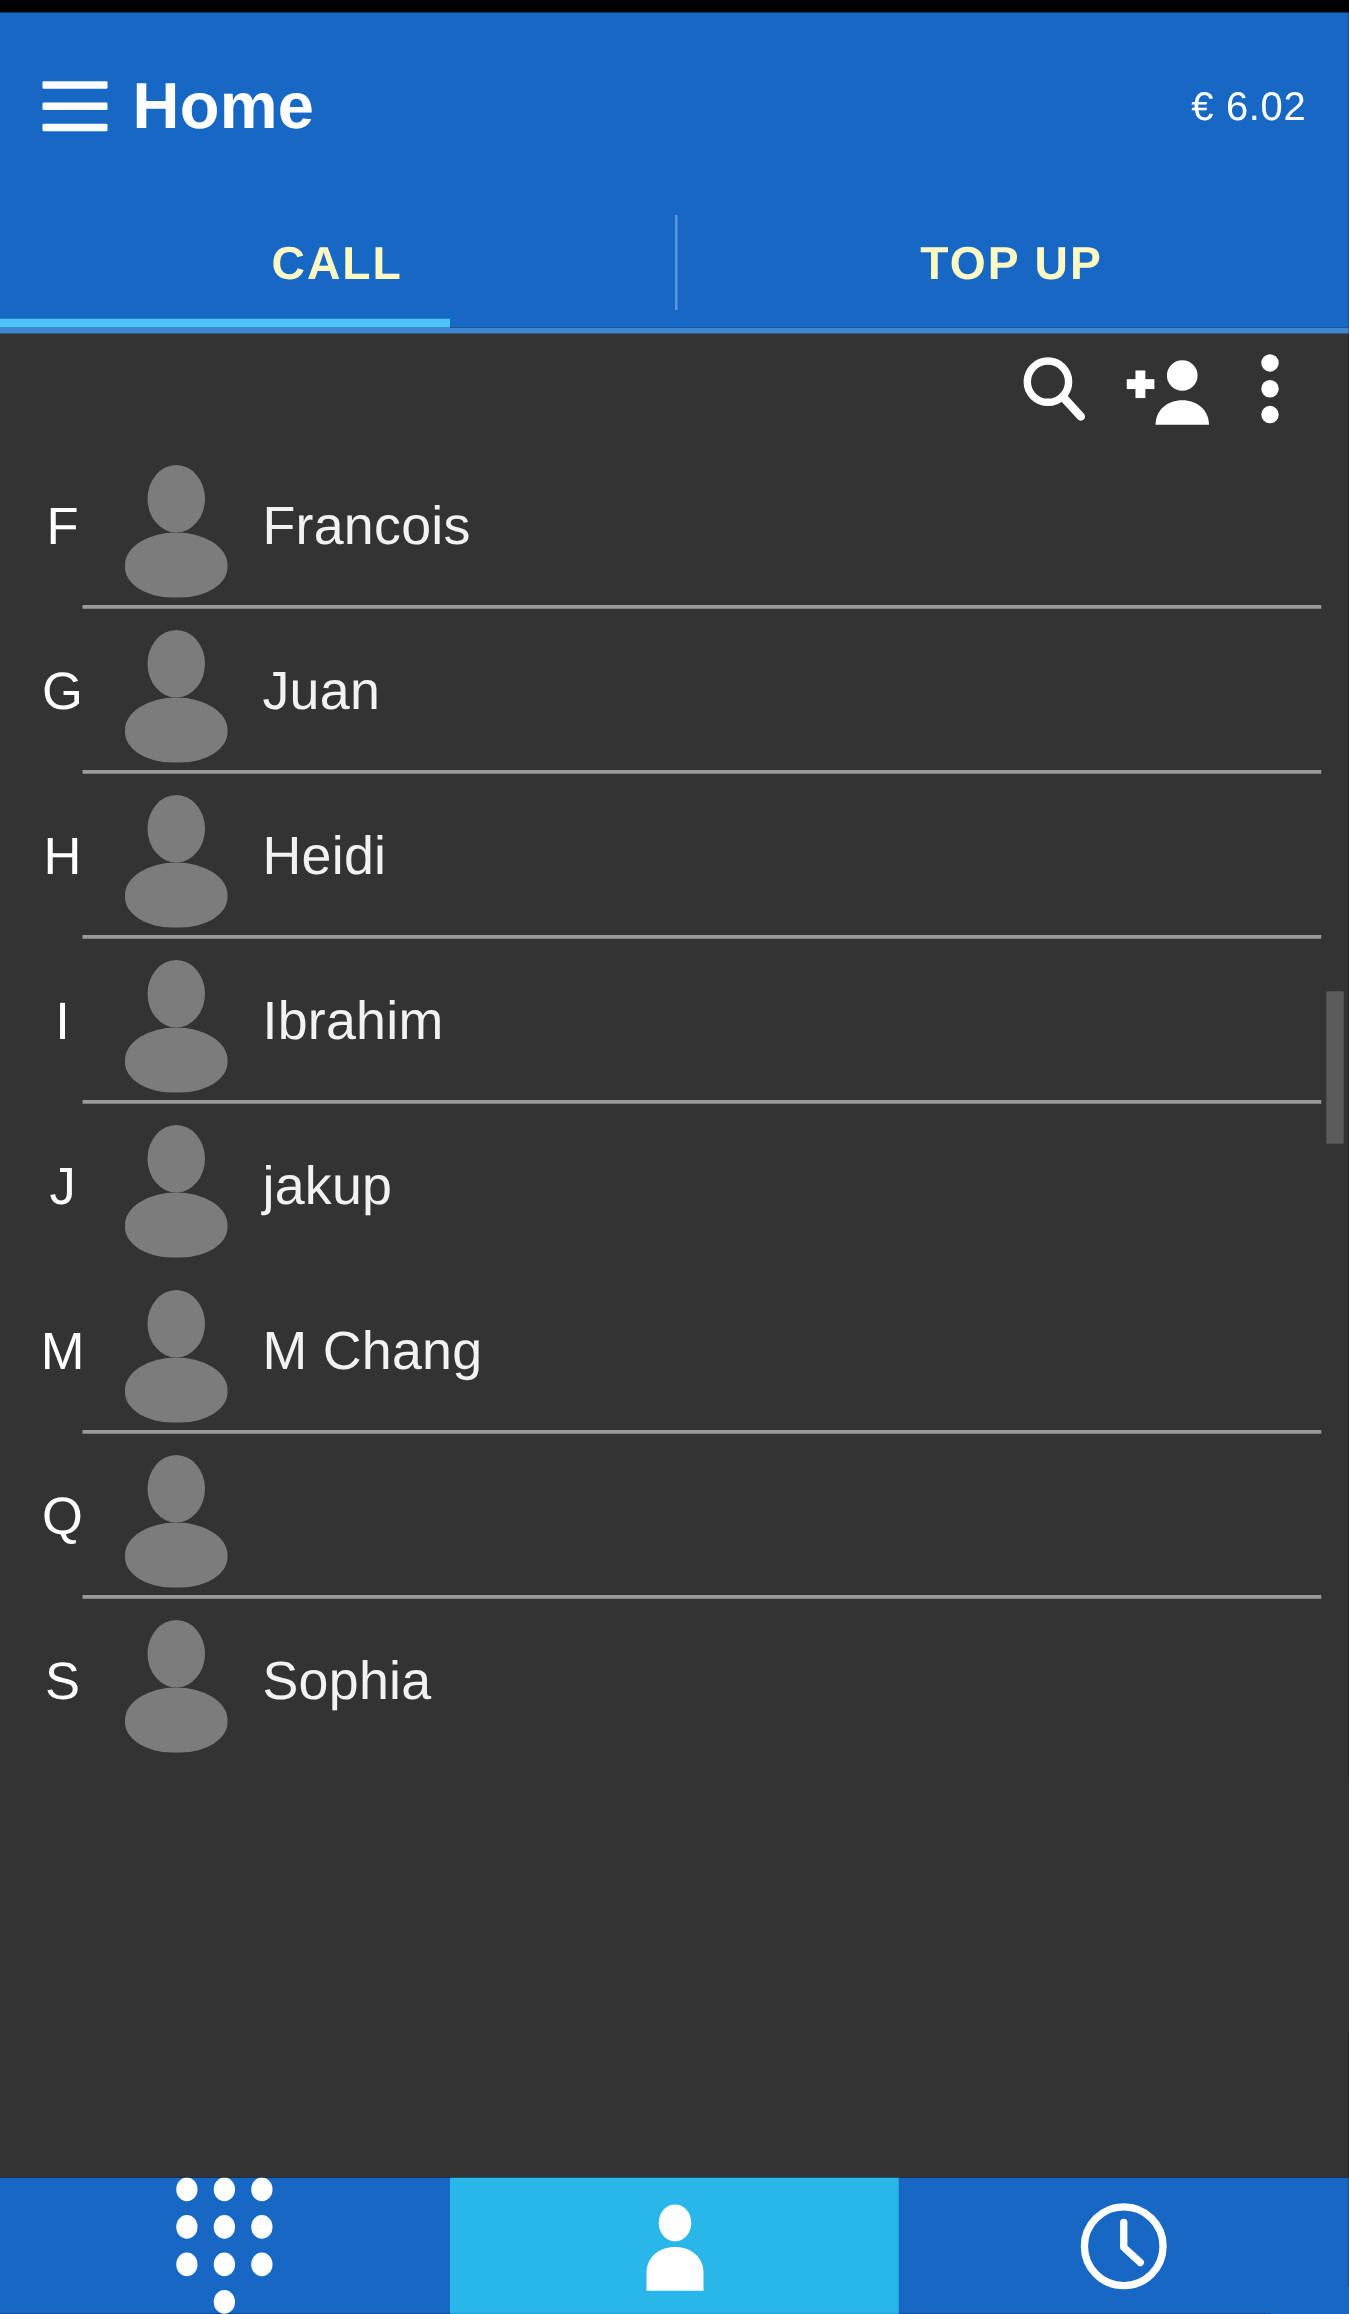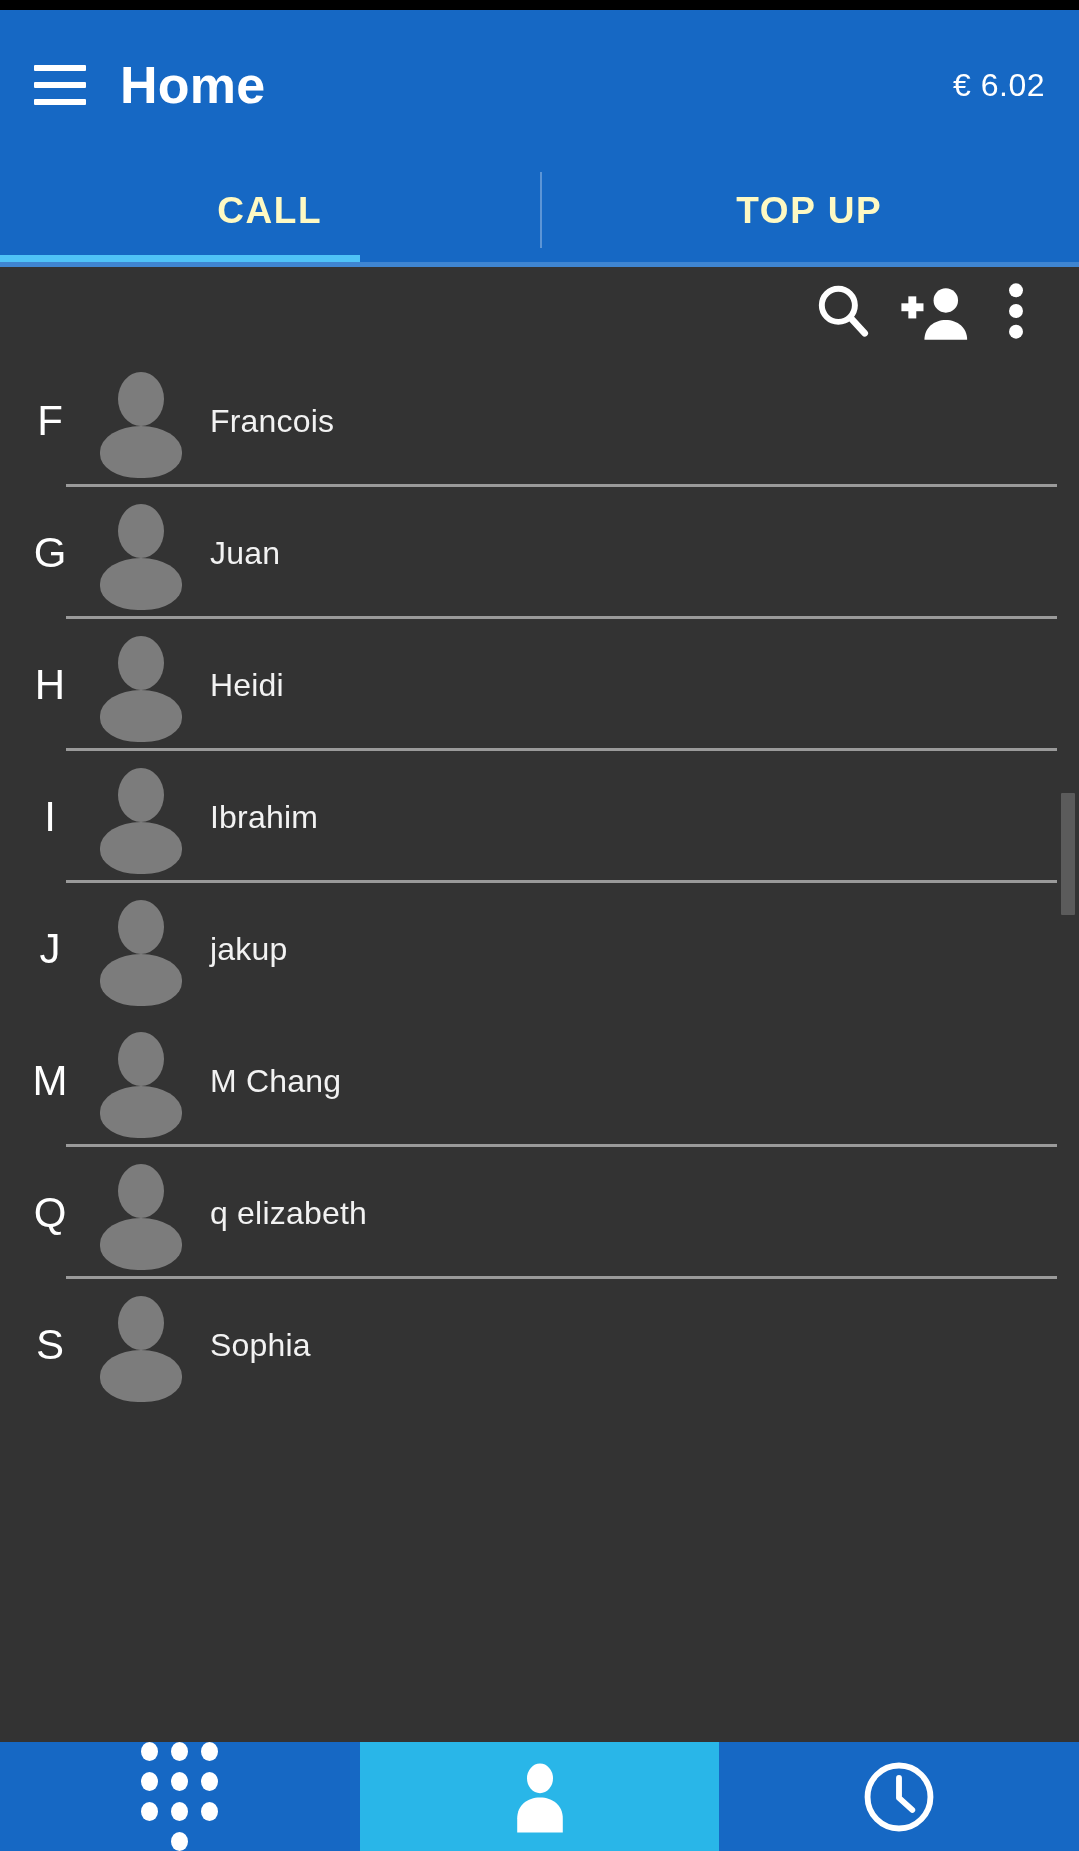--- a/index.html
+++ b/index.html
@@ -20,21 +20,21 @@
     background:#1668c4; flex:0 0 150px;
     display:flex; align-items:center; padding:0 34px;
     position:relative;
   }
   .hamburger{
     width:52px; height:40px; display:flex; flex-direction:column;
     justify-content:space-between; cursor:pointer; flex:0 0 auto;
   }
   .hamburger span{ display:block; height:6px; background:#fff; border-radius:1px; width:100%; }
   .app-title{
-    color:#fff; font-size:52px; font-weight:bold; margin-left:34px;
+    color:#fff; font-size:52px; font-weight:bold; margin-left:20px;
     letter-spacing:.2px; white-space:nowrap;
   }
   .balance{
     color:#fff; font-size:32px; font-weight:400; margin-left:auto;
     white-space:nowrap; letter-spacing:.5px;
   }
 
   
   .tabs{
     background:#1668c4; flex:0 0 102px; display:flex; position:relative;
@@ -89,21 +89,21 @@
   }
   .avatar .head{
     position:absolute; left:50%; transform:translateX(-50%); top:4px;
     width:46px; height:54px; border-radius:50%; background:#7c7c7c;
   }
   .avatar .body{
     position:absolute; left:50%; transform:translateX(-50%); top:58px;
     width:82px; height:52px; border-radius:50% 50% 46% 46%; background:#7c7c7c;
   }
   .cname{
-    color:#f2f2f2; font-size:32px; font-weight:400; white-space:nowrap;
+    color:#f2f2f2; font-size:43px; font-weight:400; white-space:nowrap;
     letter-spacing:.2px;
   }
   .divider{
     position:absolute; left:66px; right:22px; bottom:0; height:3px; background:#9a9a9a;
   }
 
   
   .scrollbar{
     position:absolute; right:4px; width:14px; background:#5b5b5b; border-radius:1px;
   }
@@ -245,21 +245,20 @@
         <div class="cname">M Chang</div>
         <div class="divider"></div>
       </div>
 
       <div class="row">
         <div class="sec-letter">Q</div>
         <div class="avatar">
           <div class="head"></div>
           <div class="body"></div>
         </div>
-        <div class="cname">q elizabeth</div>
         <div class="divider"></div>
       </div>
 
       <div class="row">
         <div class="sec-letter">S</div>
         <div class="avatar">
           <div class="head"></div>
           <div class="body"></div>
         </div>
         <div class="cname">Sophia</div>

